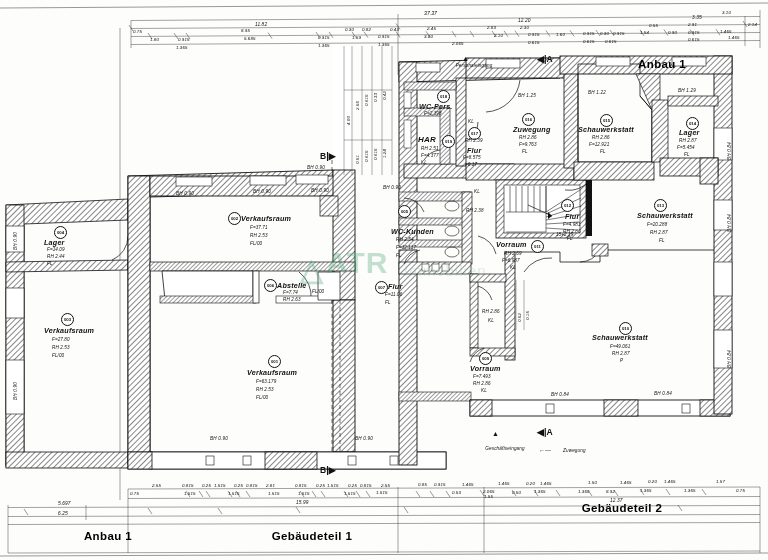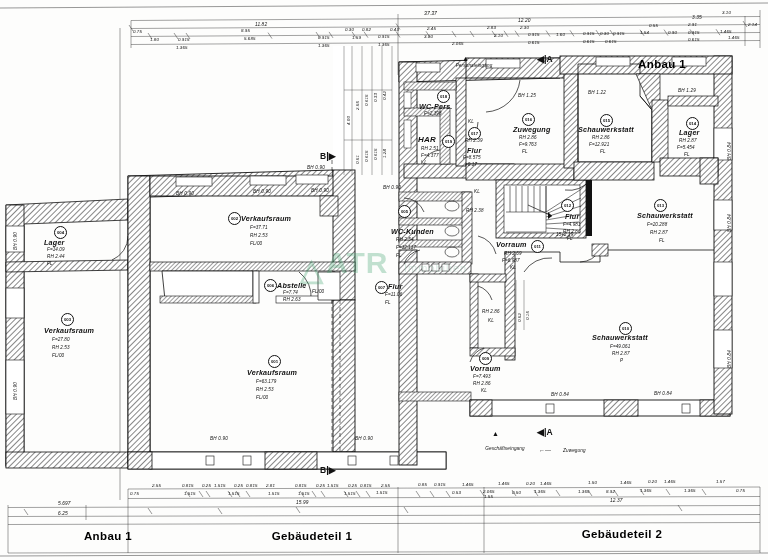--- a/index.html
+++ b/index.html
@@ -26,21 +26,21 @@
   
   .rnum{position:absolute;width:11px;height:11px;border:.8px solid #111;border-radius:50%;
         font-size:4.3px;font-weight:700;display:flex;align-items:center;justify-content:center;
         background:#fff;color:#111;font-style:normal;}
 
   
   #wm{position:absolute;left:300px;top:246px;width:320px;height:60px;
       opacity:.30;pointer-events:none;}
   #wm .wt{position:absolute;font-size:30px;font-weight:800;color:#3aa06a;
           letter-spacing:1px;font-family:"Liberation Sans",sans-serif;}
-  #wm .ws{position:absolute;font-size:11px;color:#8fc2ab;letter-spacing:1px;}
+  #wm .ws{position:absolute;font-size:15px;color:#8fc2ab;letter-spacing:1px;}
 </style>
 </head>
 <body>
 
 <div id="sheet">
 
   <svg id="svgroot" viewBox="0 0 768 560">
     <defs>
       <pattern id="hatch" width="4" height="4" patternTransform="rotate(45)" patternUnits="userSpaceOnUse">
         <rect width="4" height="4" fill="#ffffff"></rect>
@@ -340,21 +340,21 @@
   </svg>
 
   <div id="wm">
     <div class="wt" style="left:0;top:6px;">△</div>
     <div class="wt" style="left:26px;top:0;">ATR</div>
     <div class="ws" style="left:104px;top:16px;">Immobilien</div>
   </div>
 
   <div class="txt part ctr" style="left:64px;top:530px;margin-left:44px;">Anbau 1</div>
   <div class="txt part ctr" style="left:312px;top:530px;">Gebäudeteil 1</div>
-  <div class="txt part ctr" style="left:622px;top:528px;">Gebäudeteil 2</div>
+  <div class="txt part ctr" style="left:622px;top:502px;">Gebäudeteil 2</div>
   <div class="txt part" style="left:638px;top:58px;">Anbau 1</div>
 
   <div class="txt anno ctr" style="left:474px;top:64px;">Personaleingang</div>
   <div class="txt anno ctr" style="left:505px;top:447px;">Geschäftseingang</div>
   <div class="txt anno" style="left:563px;top:449px;">Zuwegung</div>
 
   <div class="txt" style="left:462px;top:55px;font-size:7px;">▲</div>
   <div class="txt" style="left:492px;top:430px;font-size:7px;">▲</div>
   <div class="txt" style="left:539px;top:447px;font-size:6px;">←—</div>
 

